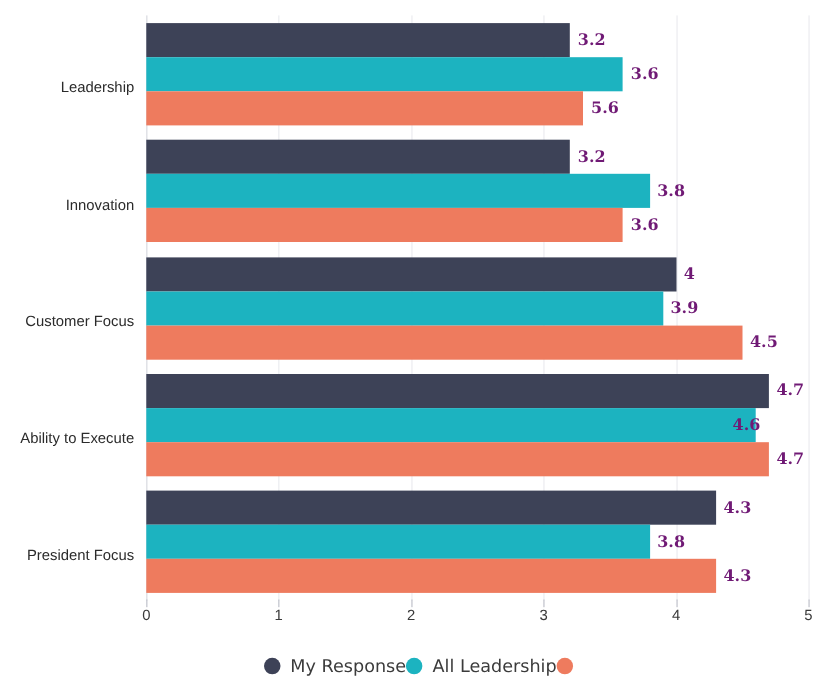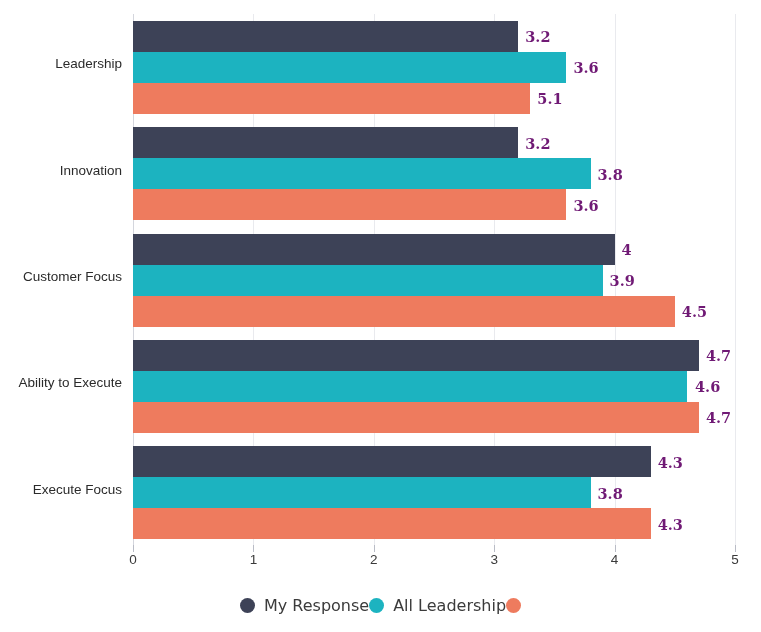--- a/index.html
+++ b/index.html
@@ -82,21 +82,21 @@
     right: 761px;
     text-align: right;
     font-family: "Liberation Sans", sans-serif;
     font-size: 13.5px;
     color: #2b2b2b;
     white-space: nowrap;
   }
   .cat-labels-layer {
     position: absolute;
     left: 0;
-    top: 10px;
+    top: 26px;
     width: 122px;
     height: 532px;
   }
   .cat-labels-layer .cat-label {
     position: absolute;
     right: 0;
     left: 0;
     transform: translateY(-50%);
   }
 
@@ -149,21 +149,21 @@
 </head>
 <body>
 
 <div id="chart-root">
 
   <div class="cat-labels-layer" id="cat-layer">
       <div class="cat-label" style="top: 53.2px;">Leadership</div>
       <div class="cat-label" style="top: 159.6px; margin-left: 36px;">Innovation</div>
       <div class="cat-label" style="top: 266px;">Customer Focus</div>
       <div class="cat-label" style="top: 372.4px;">Ability to Execute</div>
-      <div class="cat-label" style="top: 478.8px;">Execute Focus</div>
+      <div class="cat-label" style="top: 478.8px;">President Focus</div>
     </div>
 
   <div class="plot-area" id="plot-area">
       <div class="gridline axis-line" style="left: 0px;"></div>
       <div class="axis-tick" style="left: 0px; top: 531px;"></div>
       <div class="gridline" style="left: 120.4px;"></div>
       <div class="axis-tick" style="left: 120.4px; top: 531px;"></div>
       <div class="gridline" style="left: 240.8px;"></div>
       <div class="axis-tick" style="left: 240.8px; top: 531px;"></div>
       <div class="gridline" style="left: 361.2px;"></div>
@@ -176,21 +176,21 @@
         <div class="bar-row" style="top: 0px; width: 602px;">
           <div class="bar" title="My Response — Leadership: 3.2" style="width: 385.28px; background: rgb(61, 66, 87);"></div>
           <div class="bar-value" style="left: 392.28px;">3.2</div>
         </div>
         <div class="bar-row" style="top: 31px; width: 602px;">
           <div class="bar" title="All Respondents — Leadership: 3.6" style="width: 433.44px; background: rgb(28, 179, 192);"></div>
           <div class="bar-value" style="left: 440.44px;">3.6</div>
         </div>
         <div class="bar-row" style="top: 62px; width: 602px;">
           <div class="bar" title="All CEO / President — Leadership: 3.3" style="width: 397.32px; background: rgb(238, 123, 94);"></div>
-          <div class="bar-value" style="left: 404.32px;">5.1</div>
+          <div class="bar-value" style="left: 404.32px;">5.6</div>
         </div>
       </div>
       <div class="group" style="top: 113.1px; height: 93px;">
         <div class="bar-row" style="top: 0px; width: 602px;">
           <div class="bar" title="My Response — Innovation: 3.2" style="width: 385.28px; background: rgb(61, 66, 87);"></div>
           <div class="bar-value" style="left: 392.28px;">3.2</div>
         </div>
         <div class="bar-row" style="top: 31px; width: 602px;">
           <div class="bar" title="All Respondents — Innovation: 3.8" style="width: 457.52px; background: rgb(28, 179, 192);"></div>
           <div class="bar-value" style="left: 464.52px;">3.8</div>
@@ -214,21 +214,21 @@
           <div class="bar-value" style="left: 548.8px;">4.5</div>
         </div>
       </div>
       <div class="group" style="top: 325.9px; height: 93px;">
         <div class="bar-row" style="top: 0px; width: 602px;">
           <div class="bar" title="My Response — Ability to Execute: 4.7" style="width: 565.88px; background: rgb(61, 66, 87);"></div>
           <div class="bar-value" style="left: 572.88px;">4.7</div>
         </div>
         <div class="bar-row" style="top: 31px; width: 602px;">
           <div class="bar" title="All Respondents — Ability to Execute: 4.6" style="width: 553.84px; background: rgb(28, 179, 192);"></div>
-          <div class="bar-value" style="left: 562px; text-align: right;">4.6</div>
+          <div class="bar-value" style="left: 533px; text-align: right;">4.6</div>
         </div>
         <div class="bar-row" style="top: 62px; width: 602px;">
           <div class="bar" title="All CEO / President — Ability to Execute: 4.7" style="width: 565.88px; background: rgb(238, 123, 94);"></div>
           <div class="bar-value" style="left: 572.88px;">4.7</div>
         </div>
       </div>
       <div class="group" style="top: 432.3px; height: 93px;">
         <div class="bar-row" style="top: 0px; width: 602px;">
           <div class="bar" title="My Response — Customer Focus: 4.3" style="width: 517.72px; background: rgb(61, 66, 87);"></div>
           <div class="bar-value" style="left: 524.72px;">4.3</div>

